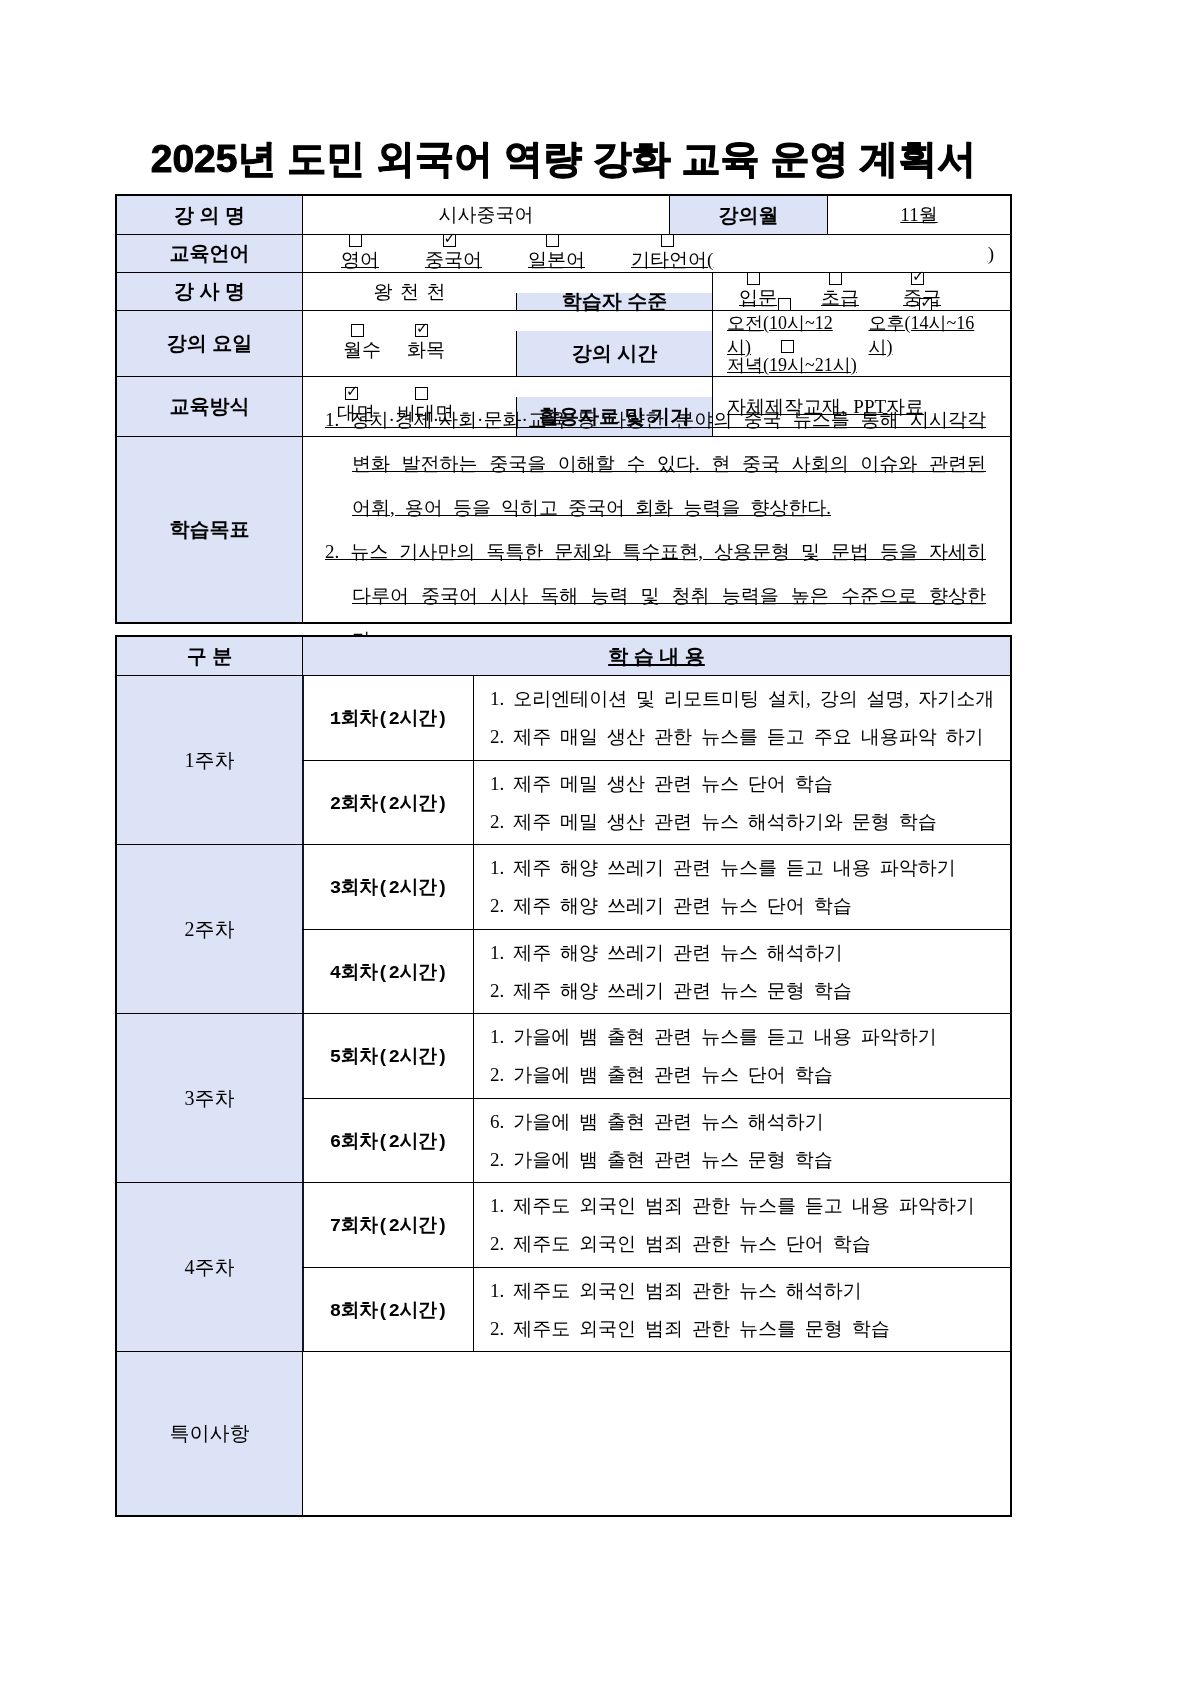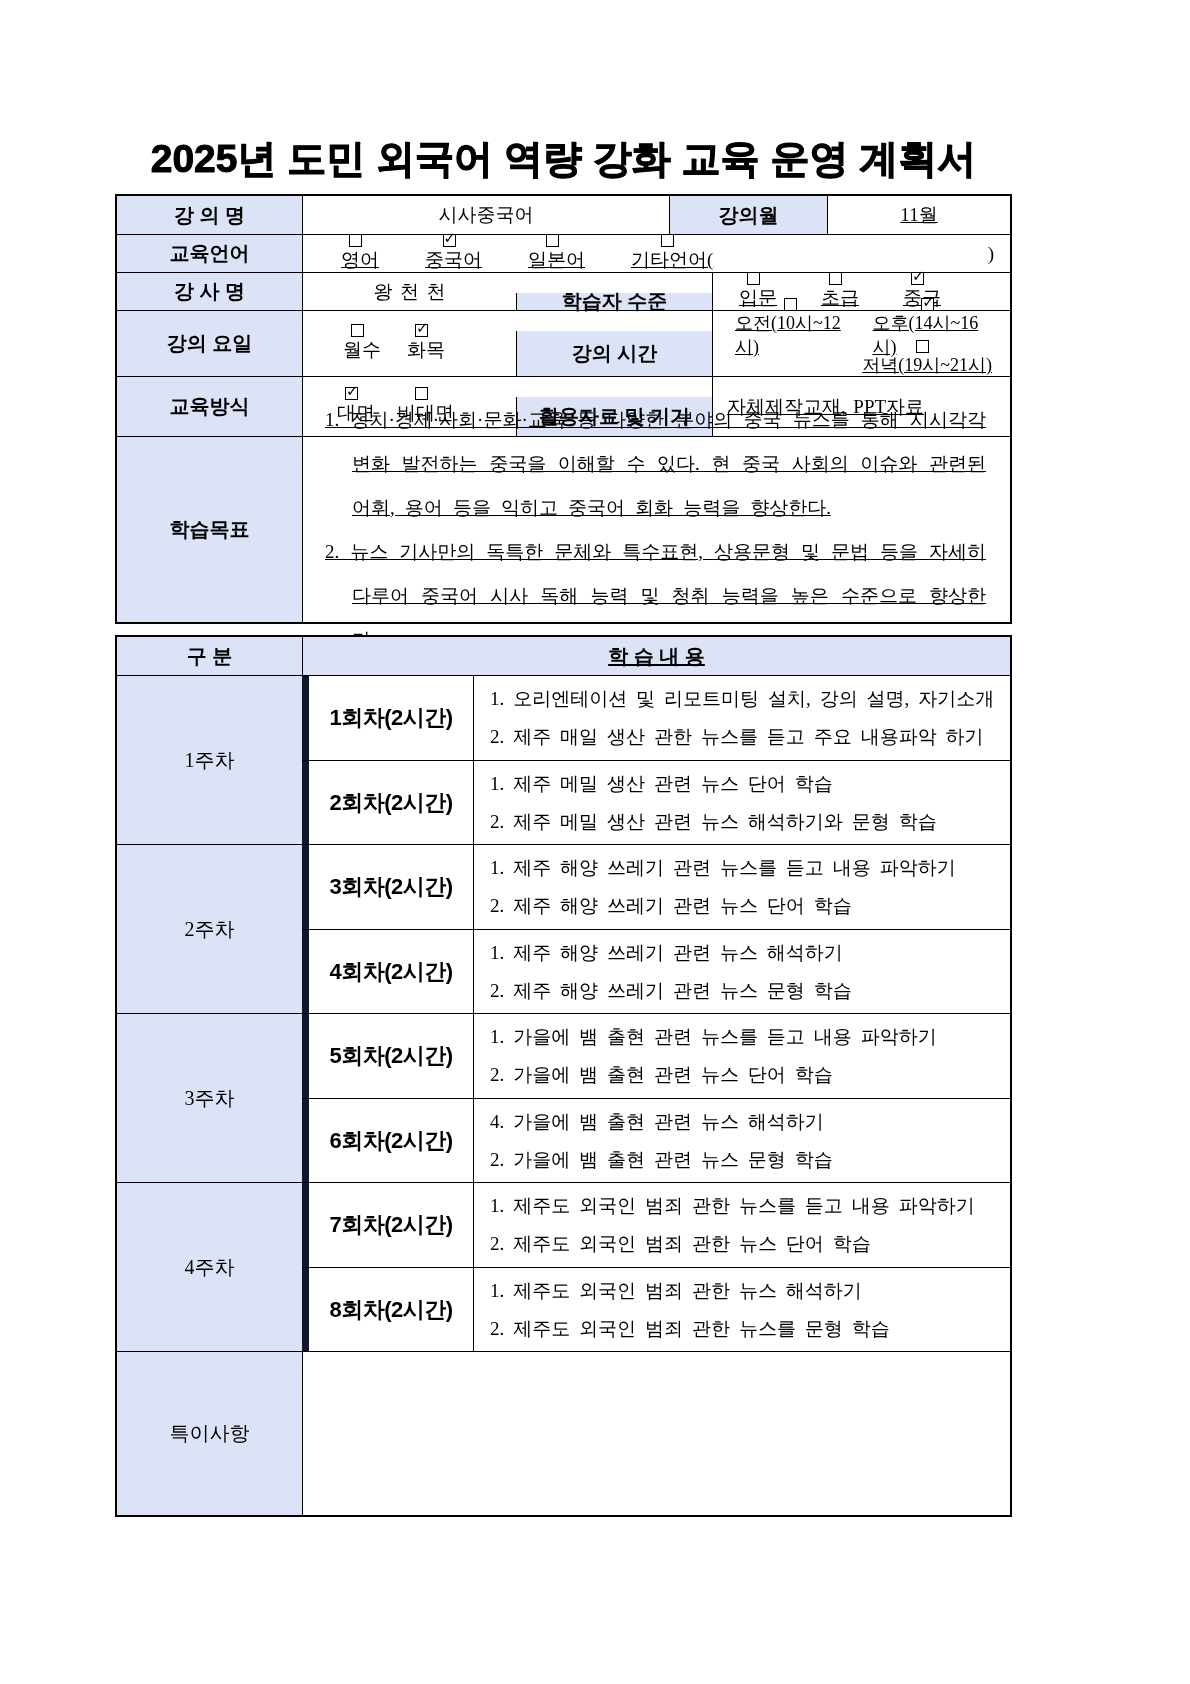--- a/index.html
+++ b/index.html
@@ -68,21 +68,21 @@
   .lang-cell .opt:last-of-type { margin-right:0; }
   .paren-close { margin-left:auto; margin-right:16px; font-size:19px; }
 
   .level-cell { padding-left:26px; }
   .level-cell .opt { margin-right:44px; }
   .days-cell { padding-left:40px; }
   .days-cell .opt { margin-right:26px; }
   .method-cell { padding-left:34px; }
   .method-cell .opt { margin-right:22px; }
 
-  .time-cell { flex-direction:column; align-items:flex-end; justify-content:center; padding-left:22px; }
+  .time-cell { flex-direction:column; align-items:flex-start; justify-content:center; padding-left:14px; }
   .time-line { display:flex; align-items:center; height:30px; }
   .time-line .opt { margin-right:18px; font-size:18px; }
 
   
   .obj-cell { flex-direction:column; align-items:stretch; justify-content:center; padding:10px 24px 10px 22px; }
   .obj-item {
     font-size:19px; line-height:44px; text-align:justify;
     word-spacing:0.28em;
     padding-left:27px; text-indent:-27px;
   }
@@ -93,24 +93,24 @@
   .week-block { display:flex; border-top:1px solid #000; }
   .week-cell {
     width:185px; flex:0 0 185px; background:#dde3f6;
     display:flex; align-items:center; justify-content:center;
     font-size:20px;
   }
   .sessions { flex:1 1 auto; display:flex; flex-direction:column; }
   .session-row { display:flex; border-top:1px solid #000; height:84px; }
   .session-row:first-child { border-top:none; }
   .session-cell {
-    width:171px; flex:0 0 171px; border-left:7px solid #0f172a;
+    width:171px; flex:0 0 171px; border-left:2px solid #0f172a;
     display:flex; align-items:center; justify-content:center;
-    font-family:Liberation Sans, sans-serif;
-    font-weight:bold; font-size:22px; letter-spacing:-0.5px;
+    font-family:Liberation Mono, monospace;
+    font-weight:bold; font-size:19px; letter-spacing:-0.5px;
   }
   .content-cell {
     flex:1 1 auto; border-left:1px solid #000;
     display:flex; flex-direction:column; justify-content:center;
     padding-left:16px; padding-right:12px;
   }
   .content-line { font-size:19px; line-height:38px; word-spacing:0.22em; }
 
   .notes-row { display:flex; border-top:1px solid #000; height:164px; }
   .notes-label {
@@ -291,21 +291,21 @@
           <div class="session-row">
             <div class="session-cell">5회차(2시간)</div>
             <div class="content-cell">
               <div class="content-line">1. 가을에 뱀 출현 관련 뉴스를 듣고 내용 파악하기</div>
               <div class="content-line">2. 가을에 뱀 출현 관련 뉴스 단어 학습</div>
             </div>
           </div>
           <div class="session-row">
             <div class="session-cell">6회차(2시간)</div>
             <div class="content-cell">
-              <div class="content-line">4. 가을에 뱀 출현 관련 뉴스 해석하기</div>
+              <div class="content-line">6. 가을에 뱀 출현 관련 뉴스 해석하기</div>
               <div class="content-line">2. 가을에 뱀 출현 관련 뉴스 문형 학습</div>
             </div>
           </div>
         </div>
       </div>
 
       <div class="week-block">
         <div class="week-cell">4주차</div>
         <div class="sessions">
           <div class="session-row">

